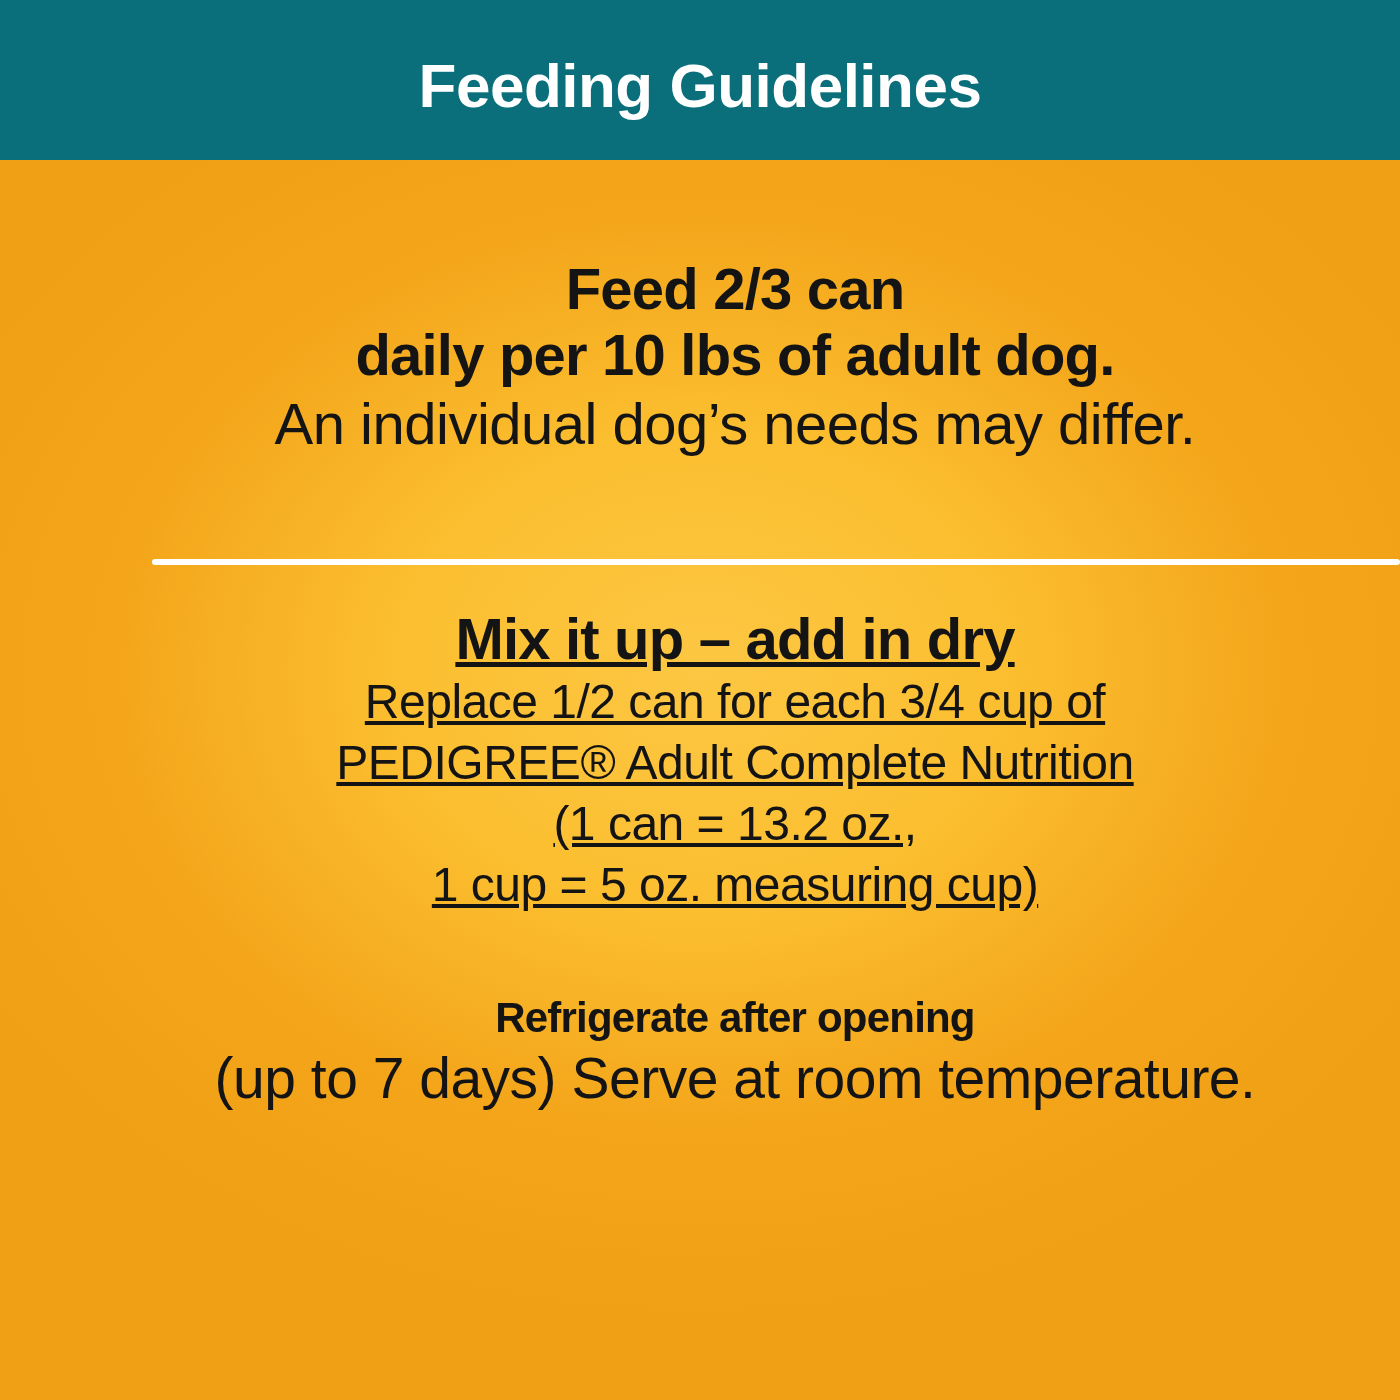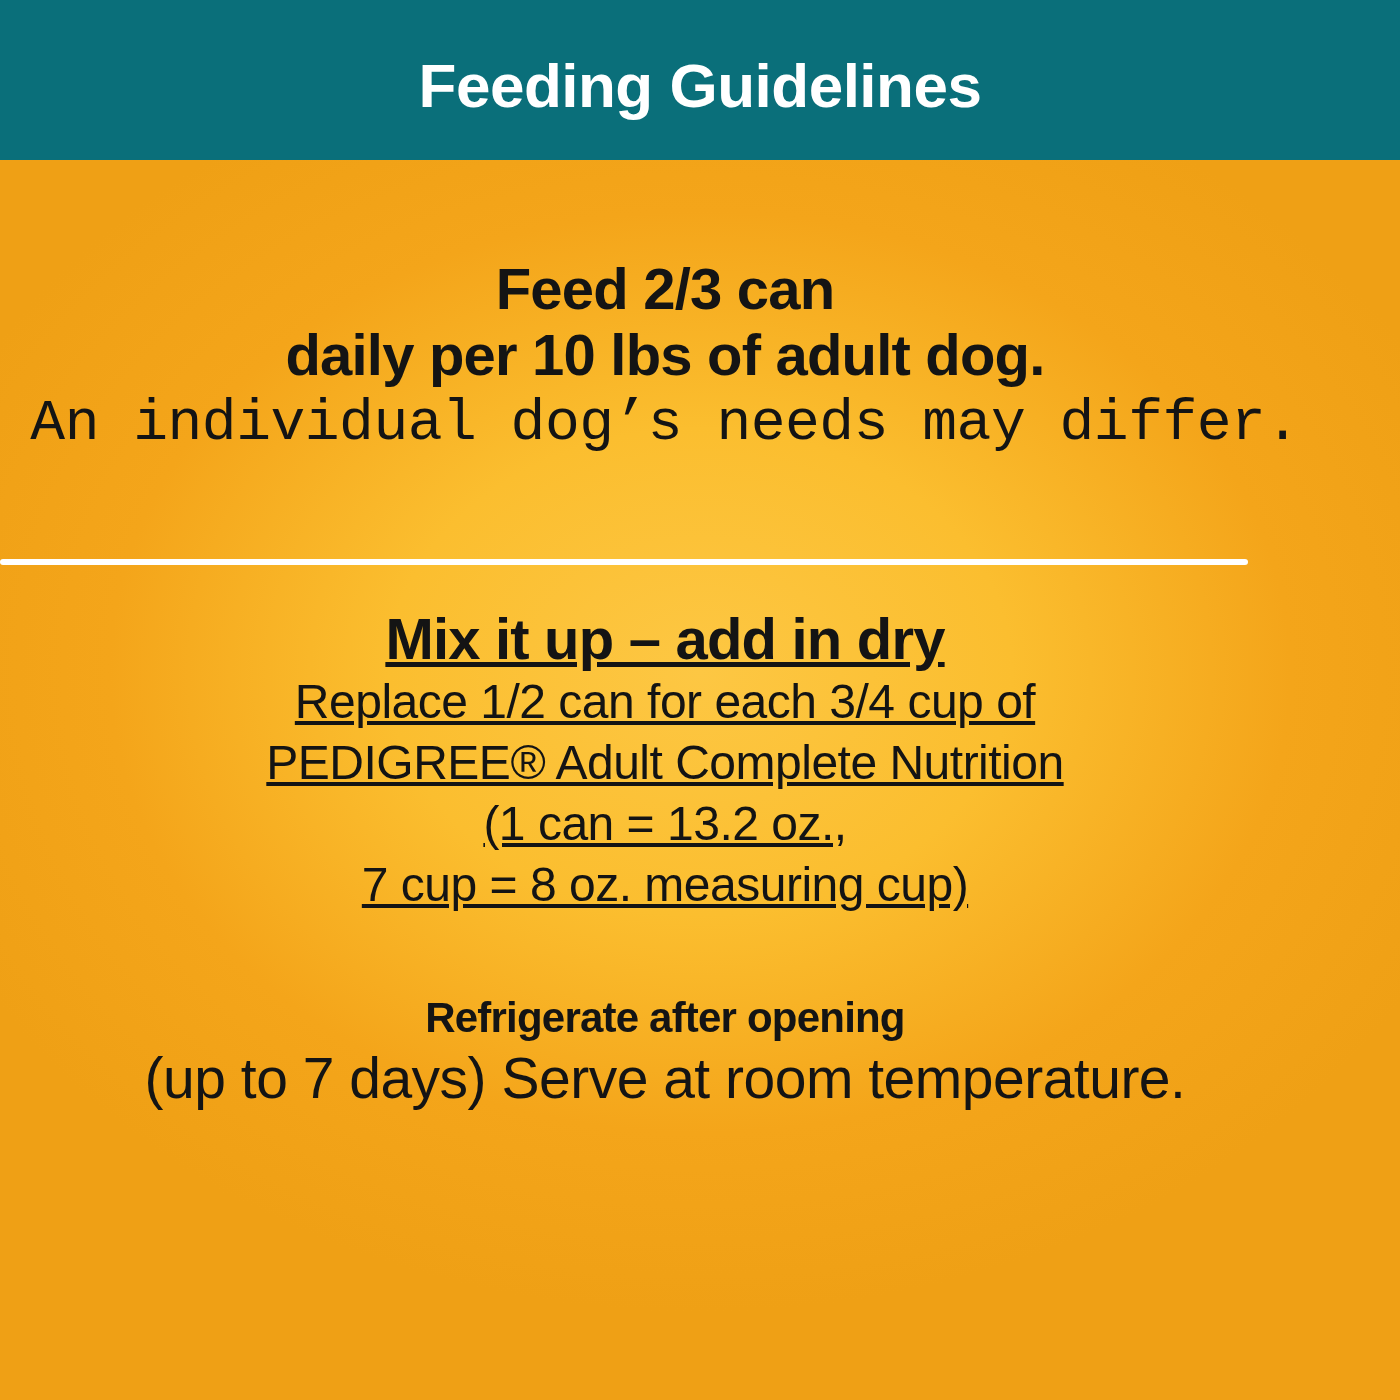--- a/index.html
+++ b/index.html
@@ -41,21 +41,21 @@
     margin-top: 12px;
   }
   .body-area {
     position: absolute;
     top: 160px;
     left: 0;
     width: 1400px;
     height: 1184px;
     display: flex;
     flex-direction: column;
-    align-items: flex-start;
+    align-items: flex-end;
   }
   .block {
     width: 1330px;
     text-align: center;
     color: #141414;
   }
   .bold-line {
     font-weight: bold;
     letter-spacing: -0.8px;
   }
@@ -68,21 +68,20 @@
   .sec1 {
     margin-top: 96px;
   }
   .sec1 .bold-line {
     font-size: 58px;
     line-height: 1.14;
   }
   .sec1 .reg-line {
     font-size: 58px;
     line-height: 1.25;
-    font-family: Liberation Mono, monospace;
   }
 
   .divider {
     width: 1248px;
     height: 6px;
     background: #ffffff;
     margin-top: 98px;
     border-radius: 3px;
   }
 
@@ -130,21 +129,21 @@
       <div class="reg-line">An individual dog’s needs may differ.</div>
     </div>
 
     <div class="divider"></div>
 
     <div class="block sec2">
       <div class="bold-line">Mix it up – add in dry</div>
       <div class="reg-line">Replace 1/2 can for each 3/4 cup of</div>
       <div class="reg-line">PEDIGREE® Adult Complete Nutrition</div>
       <div class="reg-line">(1 can = 13.2 oz.,</div>
-      <div class="reg-line">7 cup = 8 oz. measuring cup)</div>
+      <div class="reg-line">1 cup = 5 oz. measuring cup)</div>
     </div>
 
     <div class="block sec3">
       <div class="bold-line">Refrigerate after opening</div>
       <div class="reg-line">(up to 7 days) Serve at room temperature.</div>
     </div>
 
   </div>
 </div>
 

